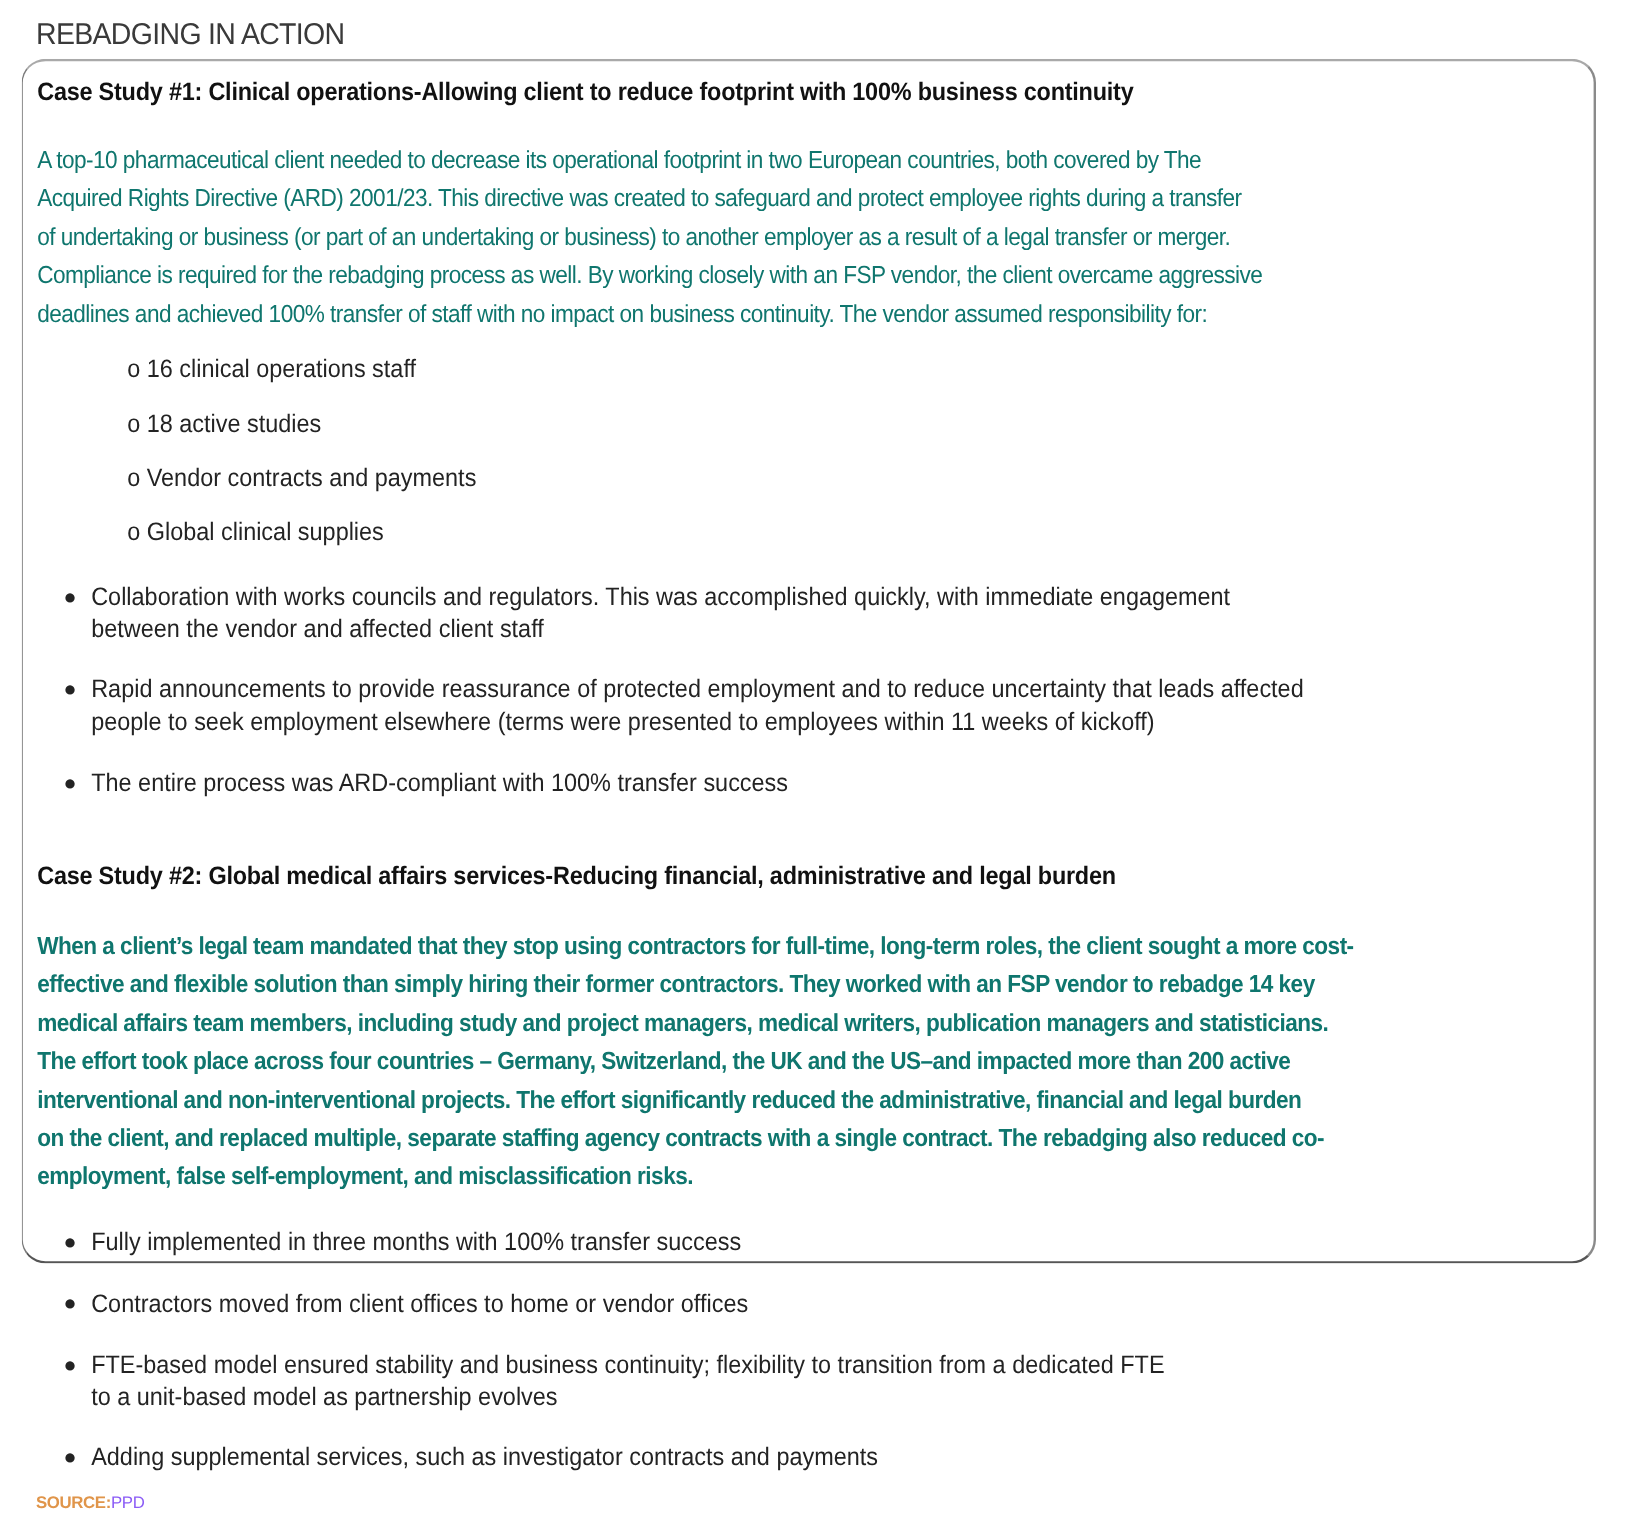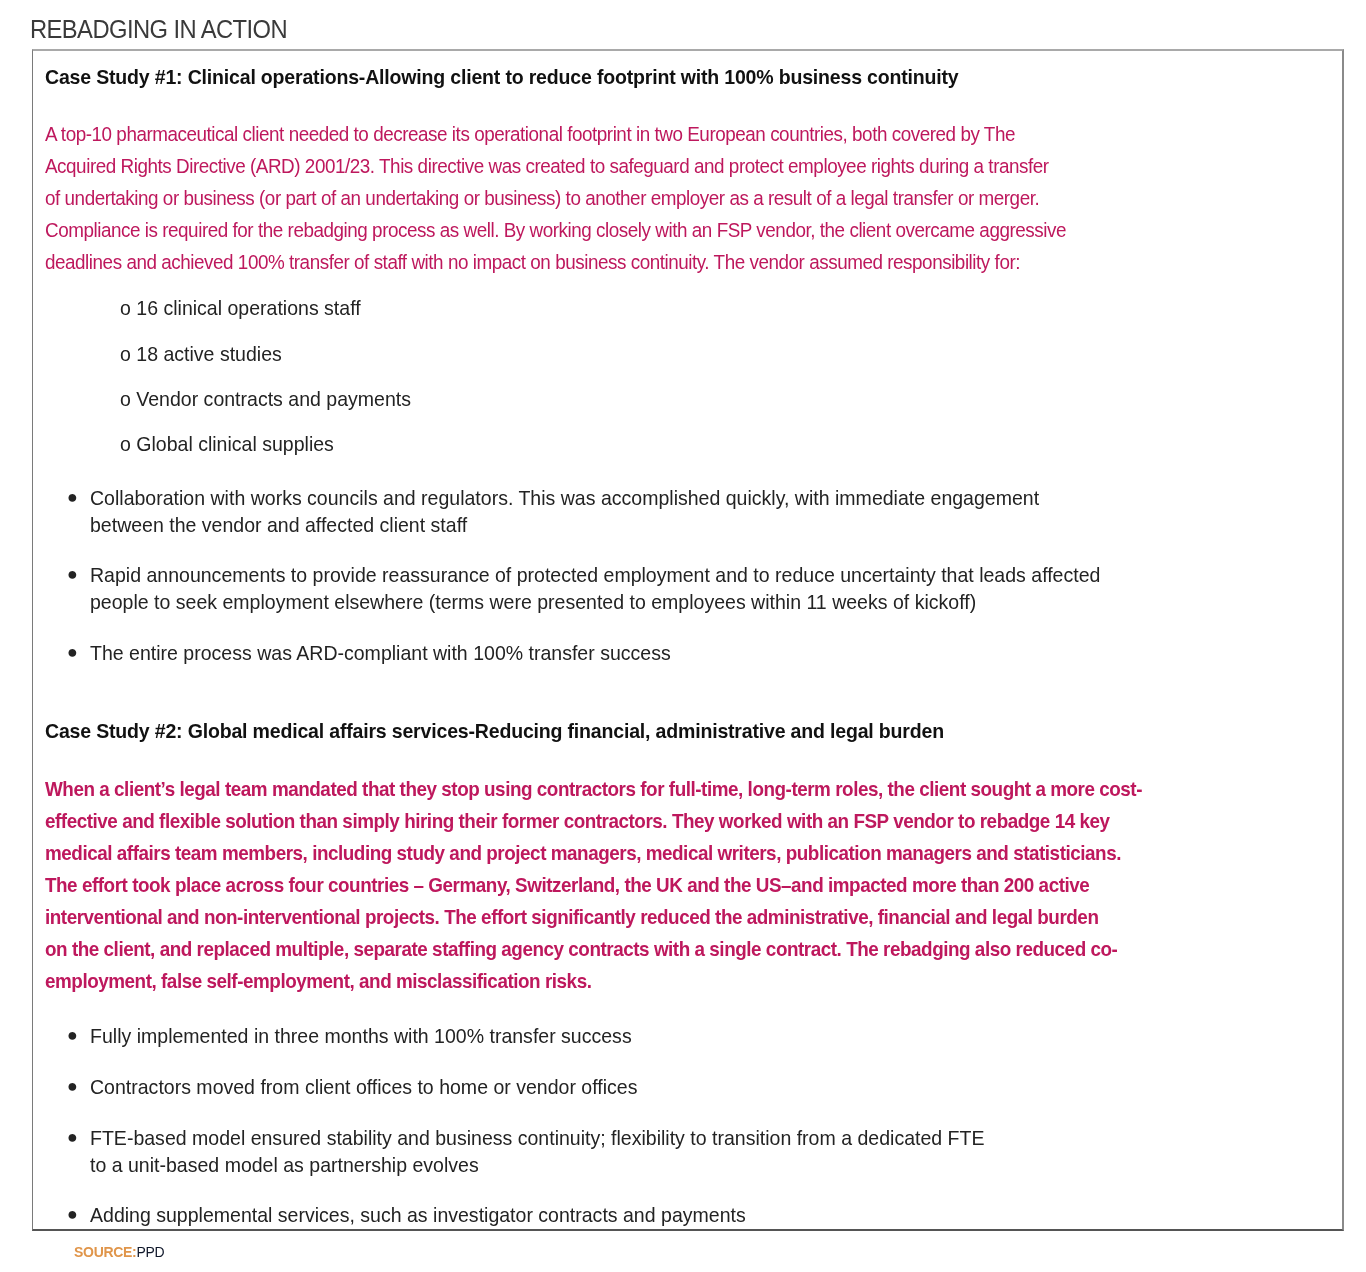--- a/index.html
+++ b/index.html
@@ -22,48 +22,49 @@
       font-size: 25px;
       letter-spacing: -0.6px;
       color: #3a3a3a;
       font-weight: normal;
       transform: scaleX(0.95);
       transform-origin: left top;
       white-space: nowrap;
     }
     .case-box {
       position: absolute;
-      left: 32px;
+      left: 18px;
       top: 49px;
       width: 1312px;
-      height: 1182px;
+      height: 1004px;
       box-sizing: border-box;
       border-top: 2px solid #a9a9a9;
       border-left: 1px solid #7a7a7a;
       border-right: 2px solid #8a8a8a;
       border-bottom: 2px solid #555555;
+      border-radius: 20px;
     }
     .cs-heading {
       position: absolute;
       left: 12px;
       font-size: 21px;
       font-weight: bold;
       color: #111;
       white-space: nowrap;
       letter-spacing: -0.2px;
       transform: scaleX(0.93);
       transform-origin: left top;
     }
     .cs-para {
       position: absolute;
       left: 12px;
       width: 1300px;
       font-size: 20.5px;
       line-height: 32px;
-      color: #be185d;
+      color: #0f766e;
       letter-spacing: -0.5px;
     }
     .cs-para .ln {
       display: block;
       white-space: nowrap;
       transform: scaleX(0.92);
       transform-origin: left top;
     }
     .sub-item {
       position: absolute;
@@ -103,24 +104,23 @@
       position: absolute;
       left: 30px;
       top: 1244px;
       font-size: 14px;
       white-space: nowrap;
       letter-spacing: -0.3px;
     }
     .source .src-label {
       color: #e0954a;
       font-weight: bold;
-      margin-left: 44px;
     }
     .source .src-value {
-      color: #0f172a;
+      color: #8b5cf6;
     }
   </style>
 </head>
 <body>
 
 <div class="page-title">REBADGING IN ACTION</div>
 
 <div class="case-box">
 
   <div class="cs-heading" style="top:14px;">Case Study #1: Clinical operations-Allowing client to reduce footprint with 100% business continuity</div>

